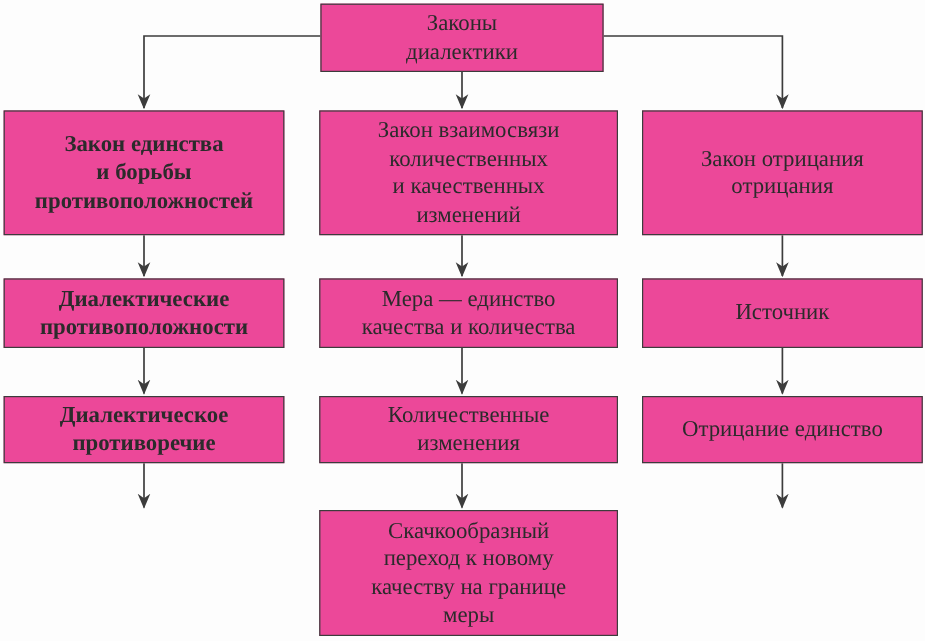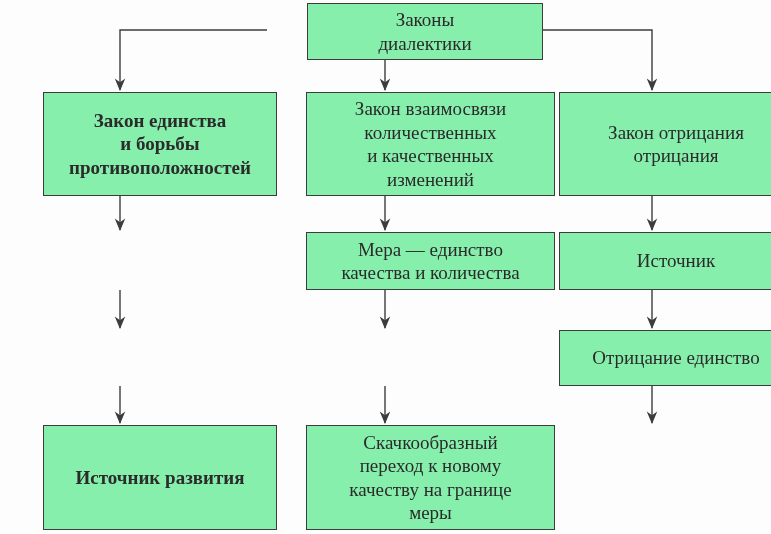--- a/index.html
+++ b/index.html
@@ -12,39 +12,38 @@
     width: 771px;
     height: 534px;
     font-family: "Liberation Serif", "DejaVu Serif", serif;
     color: #2b2b2b;
     overflow: hidden;
   }
   .node {
     position: absolute;
     box-sizing: border-box;
     border: 1.5px solid #3c3c3c;
-    background: #86efac;
+    background: #ec4899;
     display: flex;
     align-items: center;
     justify-content: center;
     text-align: center;
-    margin-left: 40px;
   }
   .node .label {
     white-space: pre-line;
     font-size: 19px;
     line-height: 23.5px;
     padding: 2px 6px;
   }
   
   .n-root  { left: 267px; top: 3px;   width: 236px; height: 57px; }
   
   .c1 { left: 3px;   width: 234px; font-weight: bold; }
   .c2 { left: 266px; width: 249px; }
-  .c3 { left: 519px; width: 234px; }
+  .c3 { left: 535px; width: 234px; }
   
   .r1 { top: 92px;  height: 104px; }
   .r2 { top: 232px; height: 58px;  }
   .r3 { top: 330px; height: 56px;  }
   .r4 { top: 425px; height: 105px; }
   svg.connectors {
     position: absolute;
     left: 0; top: 0;
     width: 771px; height: 534px;
     pointer-events: none;
@@ -87,33 +86,42 @@
   <div class="node n-root">
     <span class="label">Законы
 диалектики</span>
   </div>
 
   <div class="node c1 r1">
     <span class="label">Закон единства
 и борьбы
 противоположностей</span>
   </div>
-  <div class="node c1 r4">
-    <span class="label">Источник развития</span>
+  <div class="node c1 r2">
+    <span class="label">Диалектические
+противоположности</span>
+  </div>
+  <div class="node c1 r3">
+    <span class="label">Диалектическое
+противоречие</span>
   </div>
 
   <div class="node c2 r1">
     <span class="label">Закон взаимосвязи
 количественных
 и качественных
 изменений</span>
   </div>
   <div class="node c2 r2">
     <span class="label">Мера — единство
 качества и количества</span>
+  </div>
+  <div class="node c2 r3">
+    <span class="label">Количественные
+изменения</span>
   </div>
   <div class="node c2 r4">
     <span class="label">Скачкообразный
 переход к новому
 качеству на границе
 меры</span>
   </div>
 
   <div class="node c3 r1">
     <span class="label">Закон отрицания

